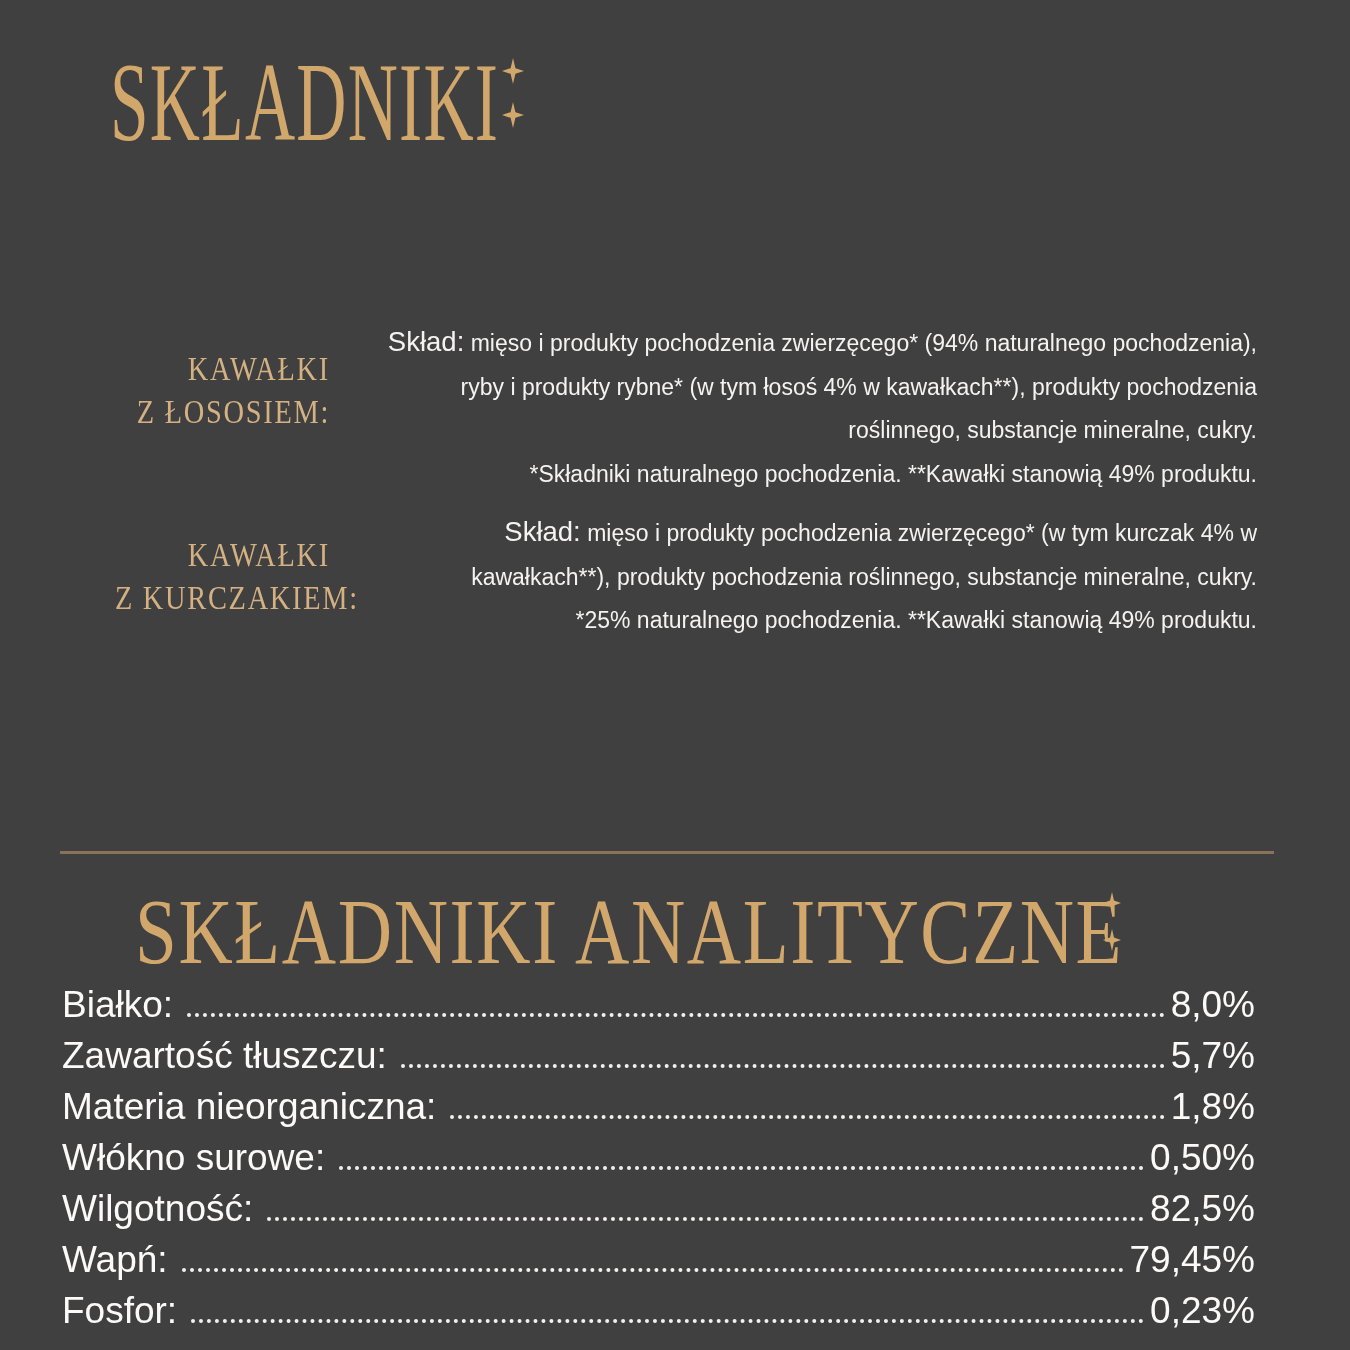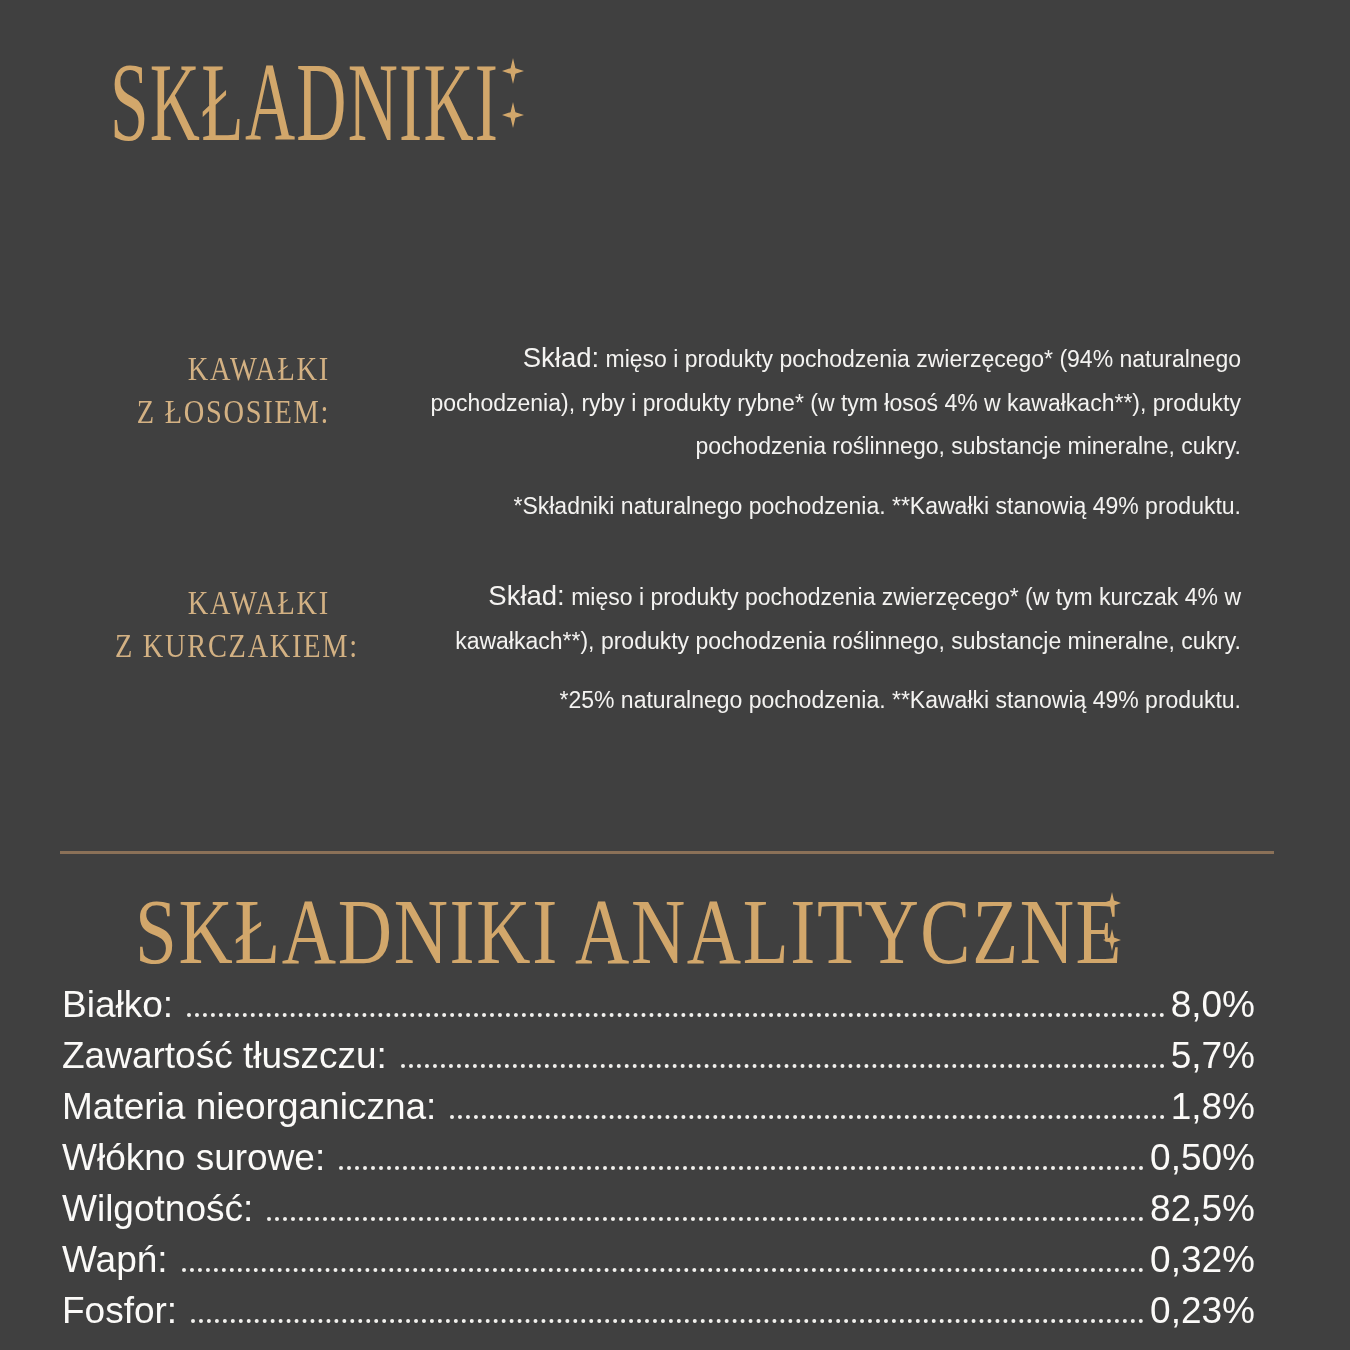--- a/index.html
+++ b/index.html
@@ -62,21 +62,21 @@
     font-size: 33px;
     letter-spacing: 2px;
     line-height: 43px;
     transform: scaleX(0.86);
     transform-origin: left top;
     white-space: nowrap;
   }
   .ing-row.s1 .ing-label { padding-top: 28px; }
   .ing-row.s2 .ing-label { padding-top: 24px; }
   .ing-text { width: 892px; flex: 0 0 892px; font-size: 23px; line-height: 43.5px; color: #f4f3f1; }
-  .ing-text p { margin: 16px; }
+  .ing-text p { margin: 0; }
   .ing-text .lead { font-size: 27.5px; }
 
   
   .divider {
     position: absolute;
     left: 60px; top: 851px;
     width: 1214px; height: 3px;
     background: #8b7158;
   }
 
@@ -168,21 +168,21 @@
       <span class="an-value">0,50%</span>
     </div>
     <div class="an-row">
       <span class="an-label">Wilgotność:</span>
       <span class="an-dots"></span>
       <span class="an-value">82,5%</span>
     </div>
     <div class="an-row">
       <span class="an-label">Wapń:</span>
       <span class="an-dots"></span>
-      <span class="an-value">0,32%</span>
+      <span class="an-value">79,45%</span>
     </div>
     <div class="an-row">
       <span class="an-label">Fosfor:</span>
       <span class="an-dots"></span>
       <span class="an-value">0,23%</span>
     </div>
   </div>
 
 </div>
 

